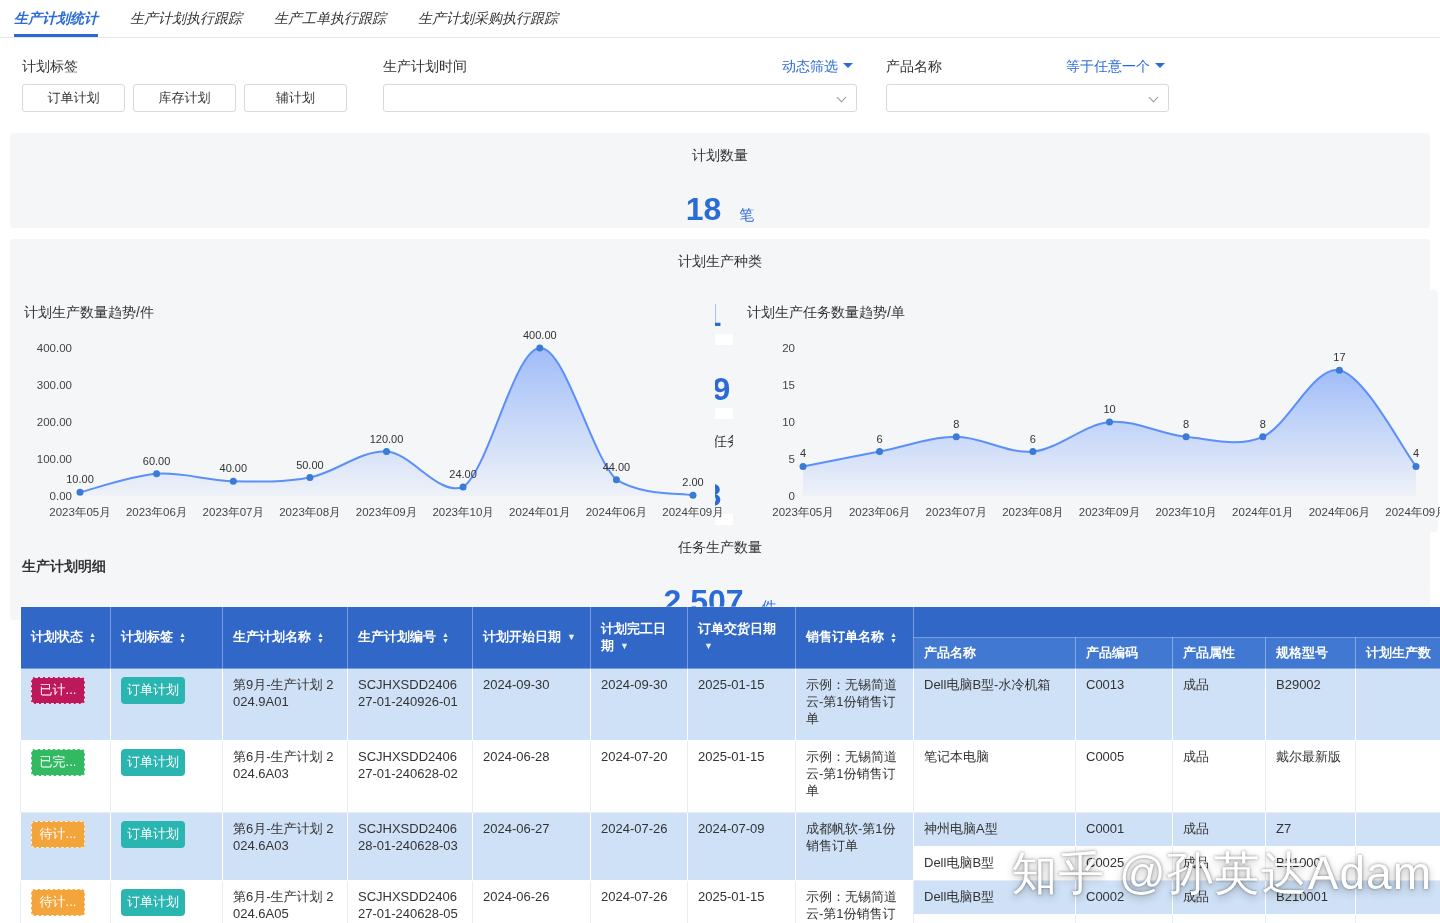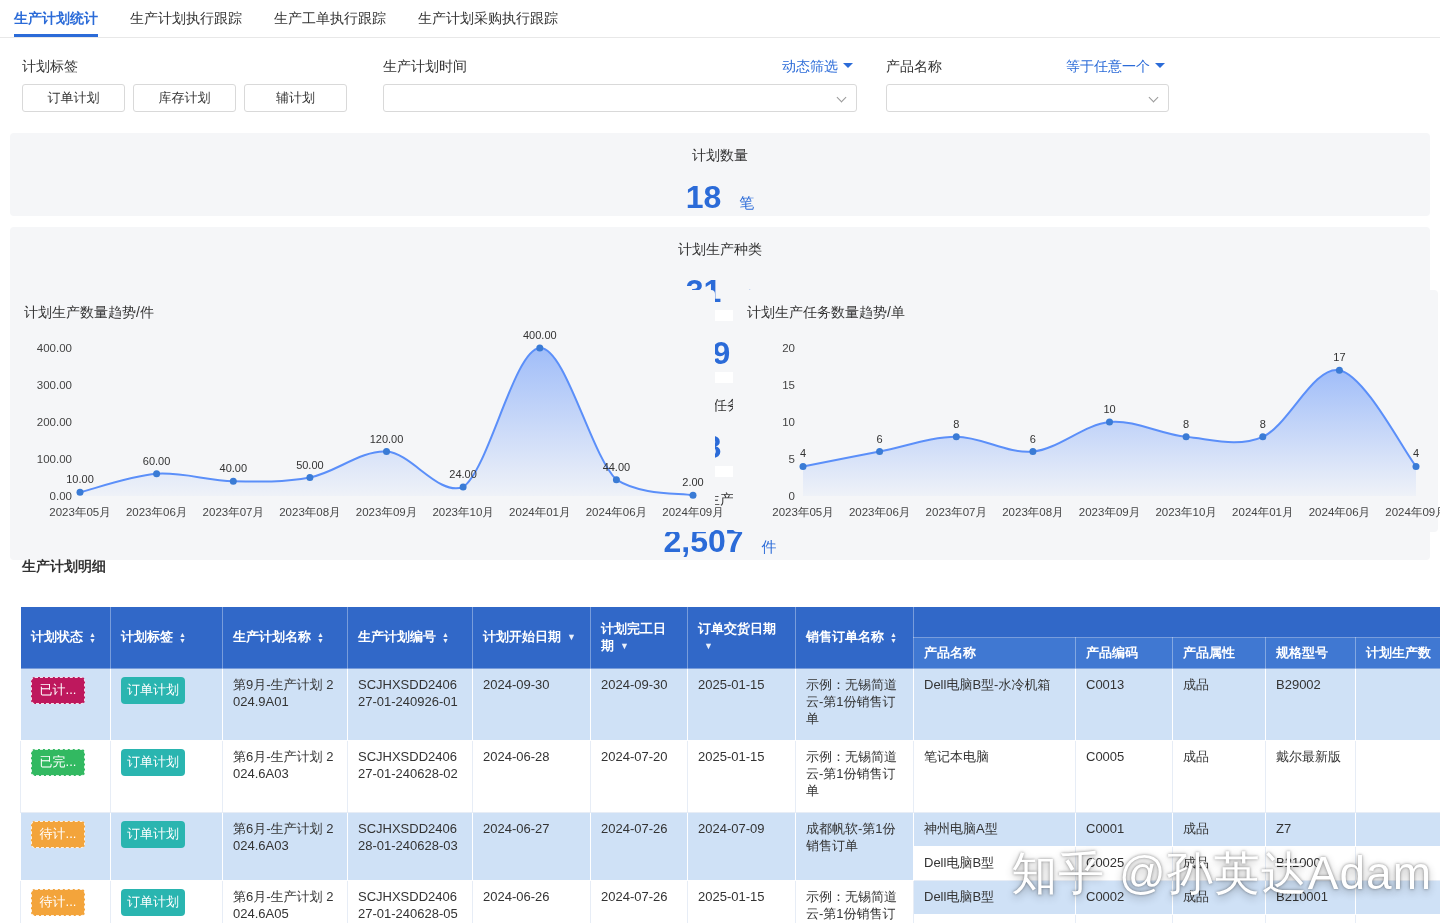--- a/index.html
+++ b/index.html
@@ -3,21 +3,21 @@
 <meta charset="utf-8">
 <style>
   * { margin:0; padding:0; box-sizing:border-box; }
   html,body { width:1440px; height:923px; overflow:hidden; background:#fff;
     font-family:"Liberation Sans","DejaVu Sans",sans-serif; color:#333; }
   body { position:relative; }
 
   
   .tabbar { position:absolute; top:0; left:0; right:0; height:38px;
     border-bottom:1px solid #e8e8e8; display:flex; align-items:stretch;
-    padding-left:14px; gap:32px; background:#fff; }
+    padding-left:14px; gap:32px; background:#fff;font-style:italic; }
   .tab { font-size:14px; color:#333; cursor:pointer; display:flex; align-items:center; position:relative; }
   .tab.active { color:var(--accent,#2b6bd8); font-weight:bold; }
   .tab.active::after { content:""; position:absolute; left:0; right:0; bottom:0; height:3px;
     background:var(--accent,#2b6bd8); }
 
   
   .filters { position:absolute; top:50px; left:0; right:0; height:72px; }
   .f-label { position:absolute; top:8px; font-size:14px; color:#333; }
   #lbl-plan-tag { left:22px; }
   #lbl-plan-time { left:383px; }
@@ -34,21 +34,21 @@
     border-radius:3px; cursor:pointer; }
   #select-plan-time { left:383px; width:474px; }
   #select-product { left:886px; width:283px; }
   .chev { position:absolute; right:11px; top:9px; width:7px; height:7px;
     border-right:1.5px solid #999; border-bottom:1.5px solid #999; transform:rotate(45deg); }
 
   
   .stats { position:absolute; top:133px; left:10px; right:10px; height:144px; display:flex; gap:11px;flex-direction:column; }
   .card { flex:1; background:#f5f6f8; border-radius:4px; text-align:center; }
   .card-title { padding-top:14px; font-size:14px; color:#333; }
-  .card-value { margin-top:14px; display:flex; justify-content:center; align-items:baseline; gap:18px;
+  .card-value { margin-top:26px; display:flex; justify-content:center; align-items:baseline; gap:18px;
     color:var(--accent,#2b6bd8); }
   .card-value .num { font-size:32px; font-weight:bold; }
   .card-value .unit { font-size:15px; }
 
   
   .charts { position:absolute; top:290px; left:10px; right:10px; height:242px; display:flex; gap:18px; }
   .panel { flex:1; background:#f5f6f8; border-radius:4px; }
   .panel-title { padding:14px 0 0 14px; font-size:14px; color:#333; }
   .panel svg { display:block; margin-top:2px; overflow:visible; }
   .tick { font-size:11.5px; fill:#444; }

